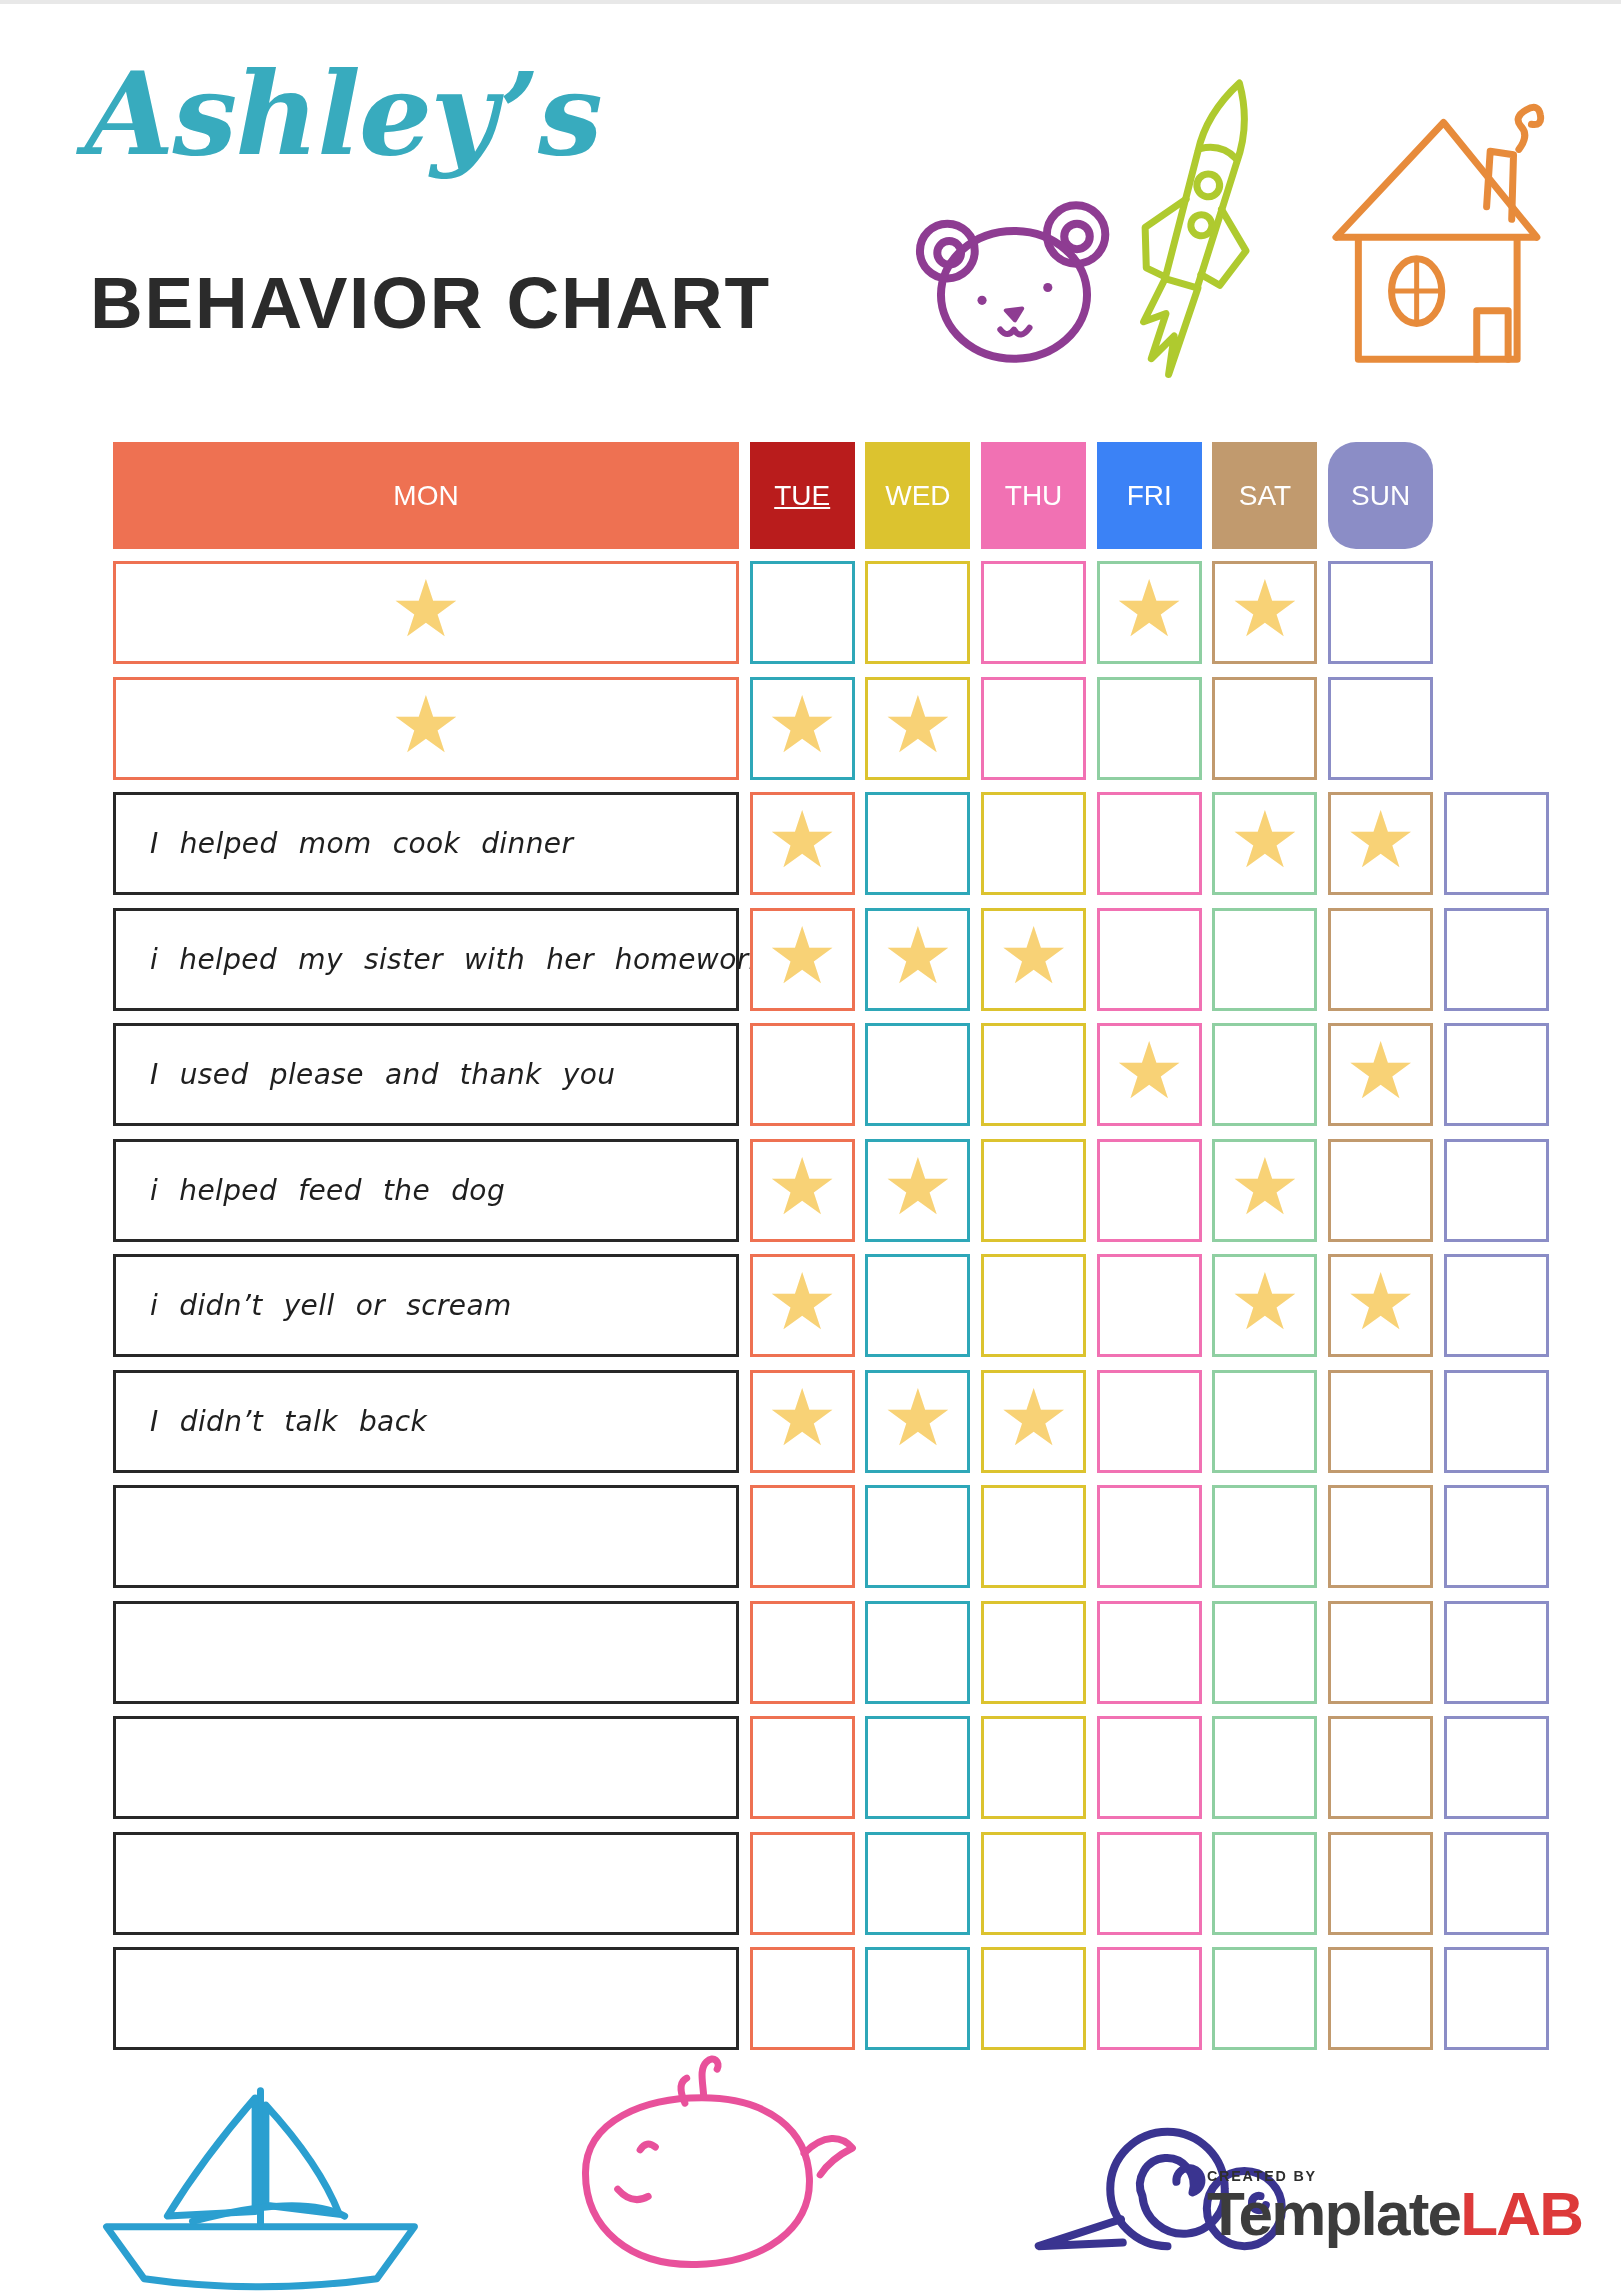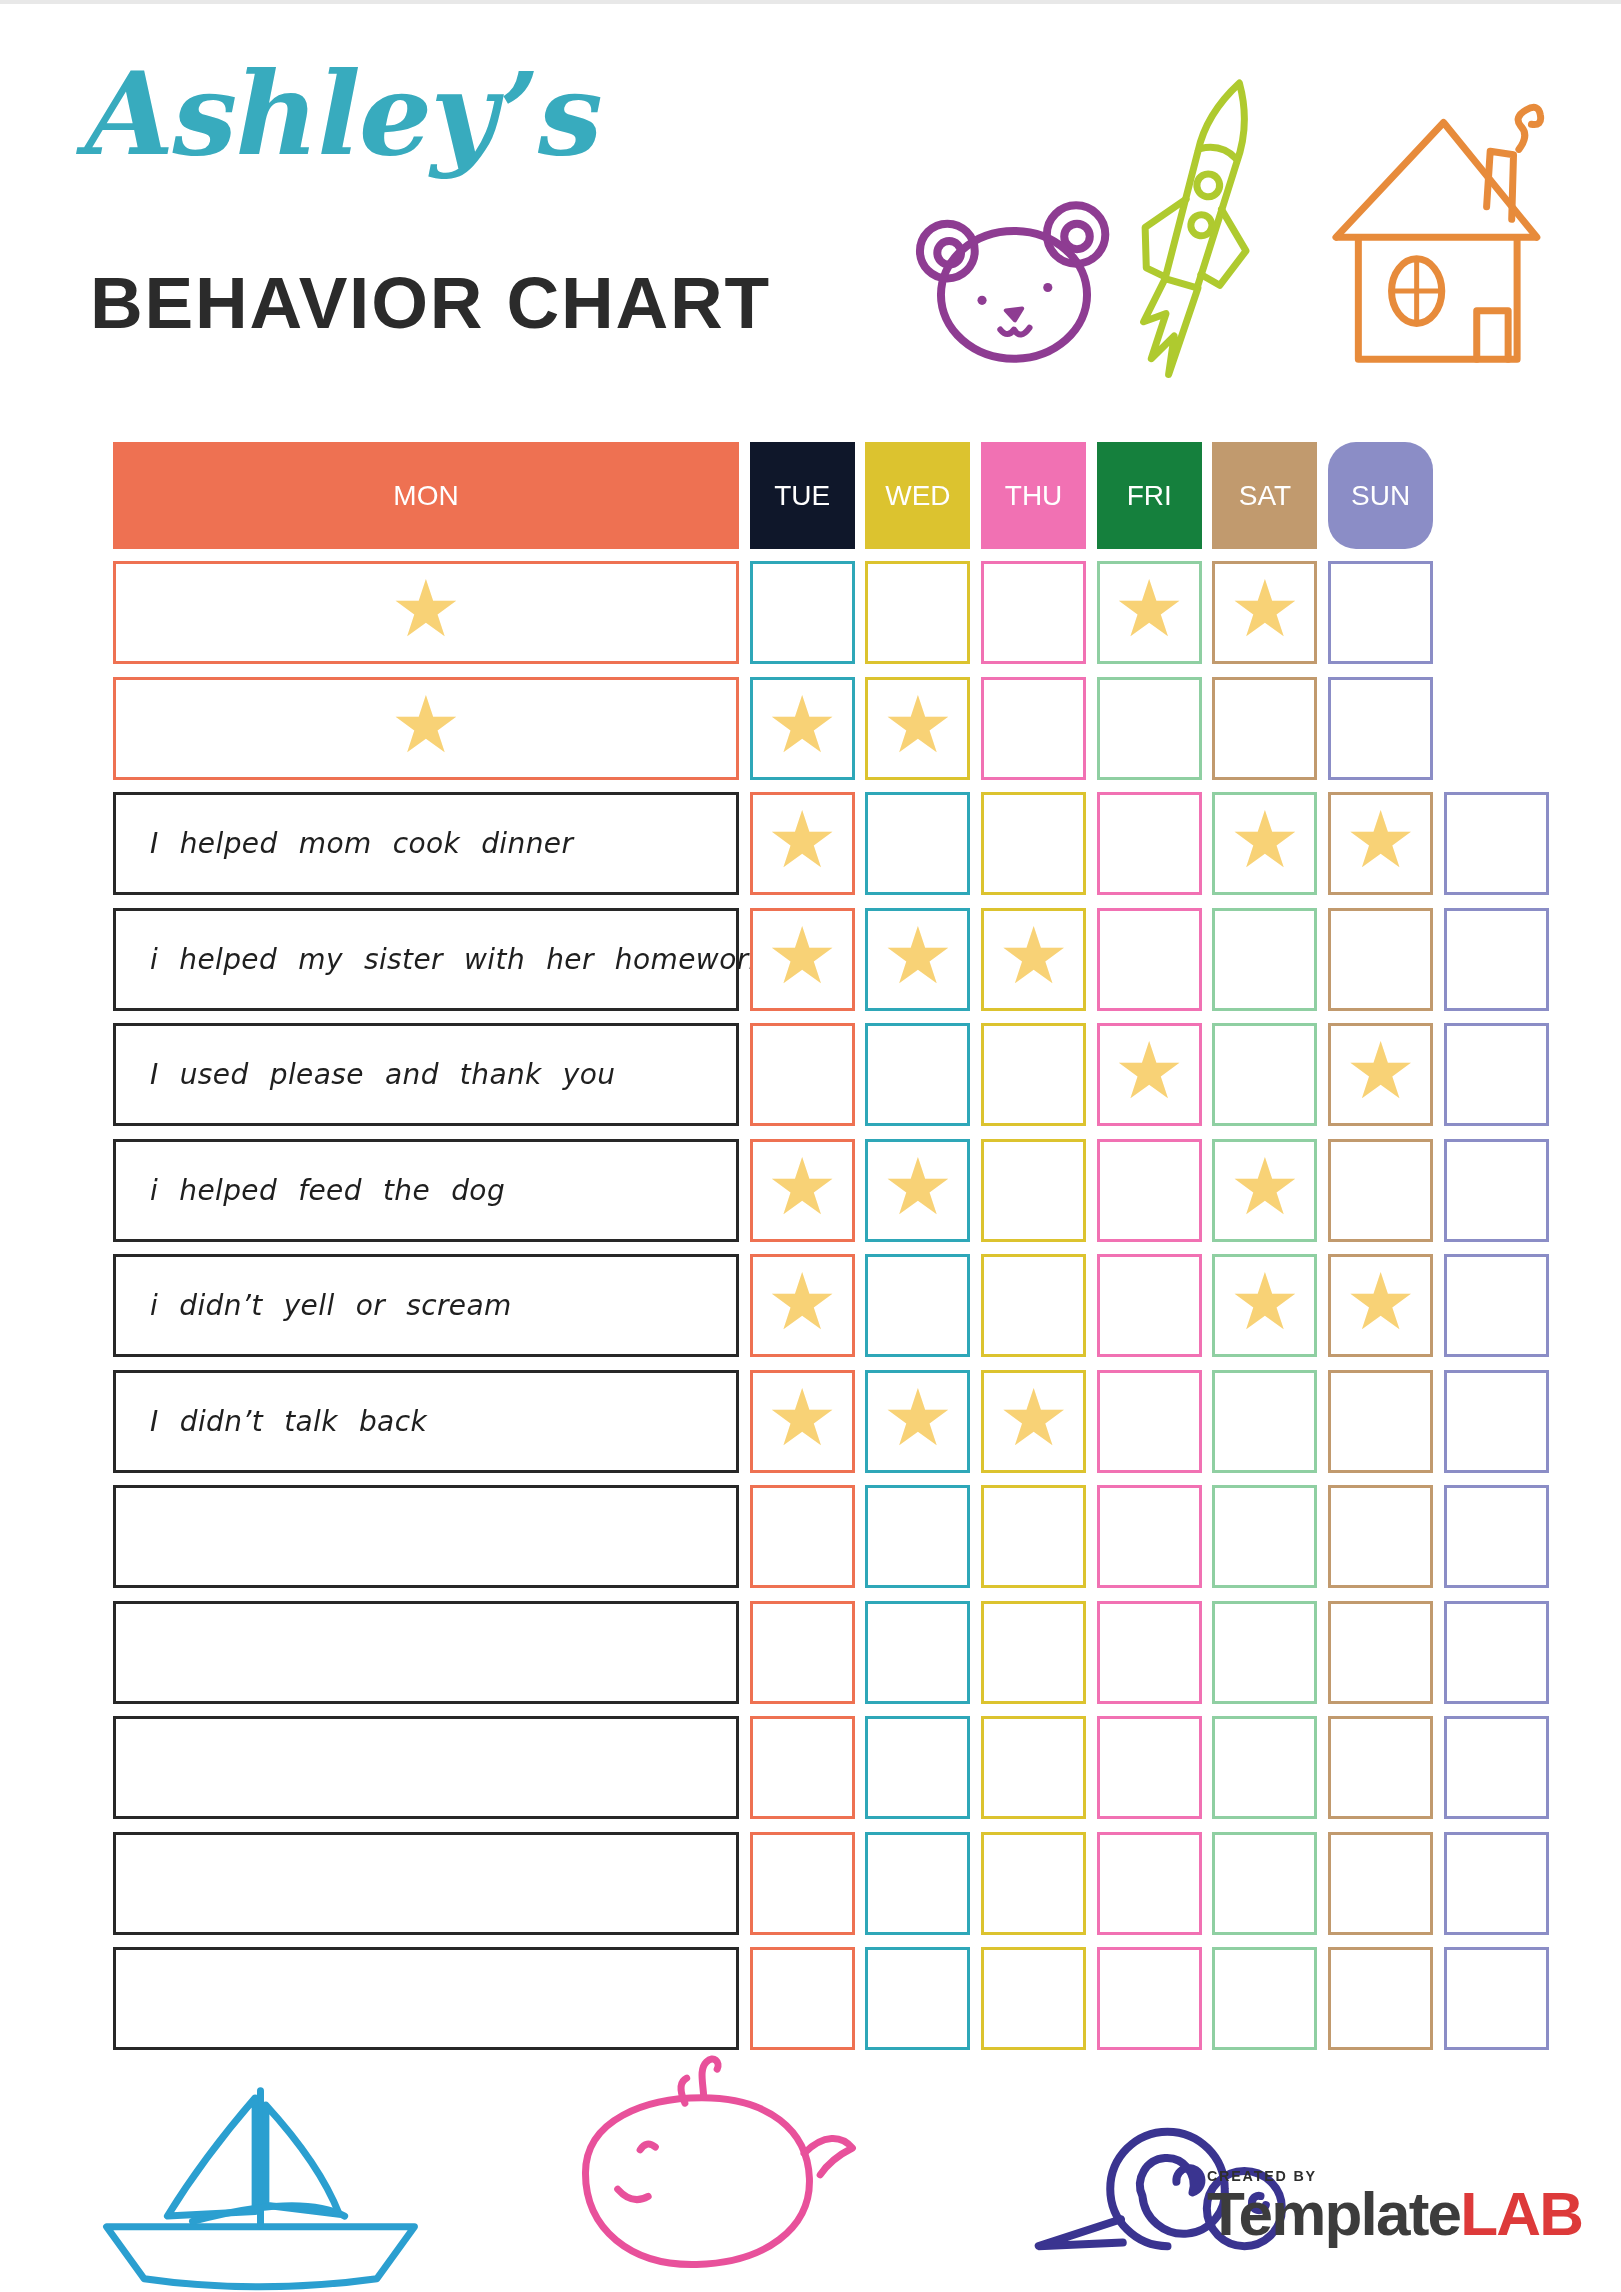--- a/index.html
+++ b/index.html
@@ -100,24 +100,24 @@
     <path d="M30,162 L150,34 L254,162"></path>
     <path d="M32,162 L252,162"></path>
     <path d="M55,164 L55,298 L232,298 L232,164"></path>
     <ellipse cx="120" cy="222" rx="28" ry="36"></ellipse>
     <path d="M120,188 L120,256 M94,222 L147,222" stroke-width="5"></path>
     <path d="M187,298 L187,244 L222,244 L222,298"></path>
   </svg>
 
   <div class="table-head">
     <div class="day-head" style="background: rgb(238, 113, 82);">MON</div>
-    <div class="day-head" style="background: #0f172a;">TUE</div>
+    <div class="day-head" style="background: #b91c1c; text-decoration: underline;">TUE</div>
     <div class="day-head" style="background: rgb(220, 195, 47);">WED</div>
     <div class="day-head" style="background: rgb(241, 113, 179);">THU</div>
-    <div class="day-head" style="background: #15803d;">FRI</div>
+    <div class="day-head" style="background: #3b82f6;">FRI</div>
     <div class="day-head" style="background: rgb(193, 154, 110);">SAT</div>
     <div class="day-head" style="background: rgb(139, 141, 198); border-radius: 28px;">SUN</div>
   </div>
 
   <div class="rows" id="rows">
       <div class="row">
         <div class="day-cell" style="border-color: rgb(238, 113, 82);">
           <span class="star" style="color: rgb(248, 210, 118);">★</span>
         </div>
         <div class="day-cell" style="border-color: rgb(46, 167, 184);"></div>

